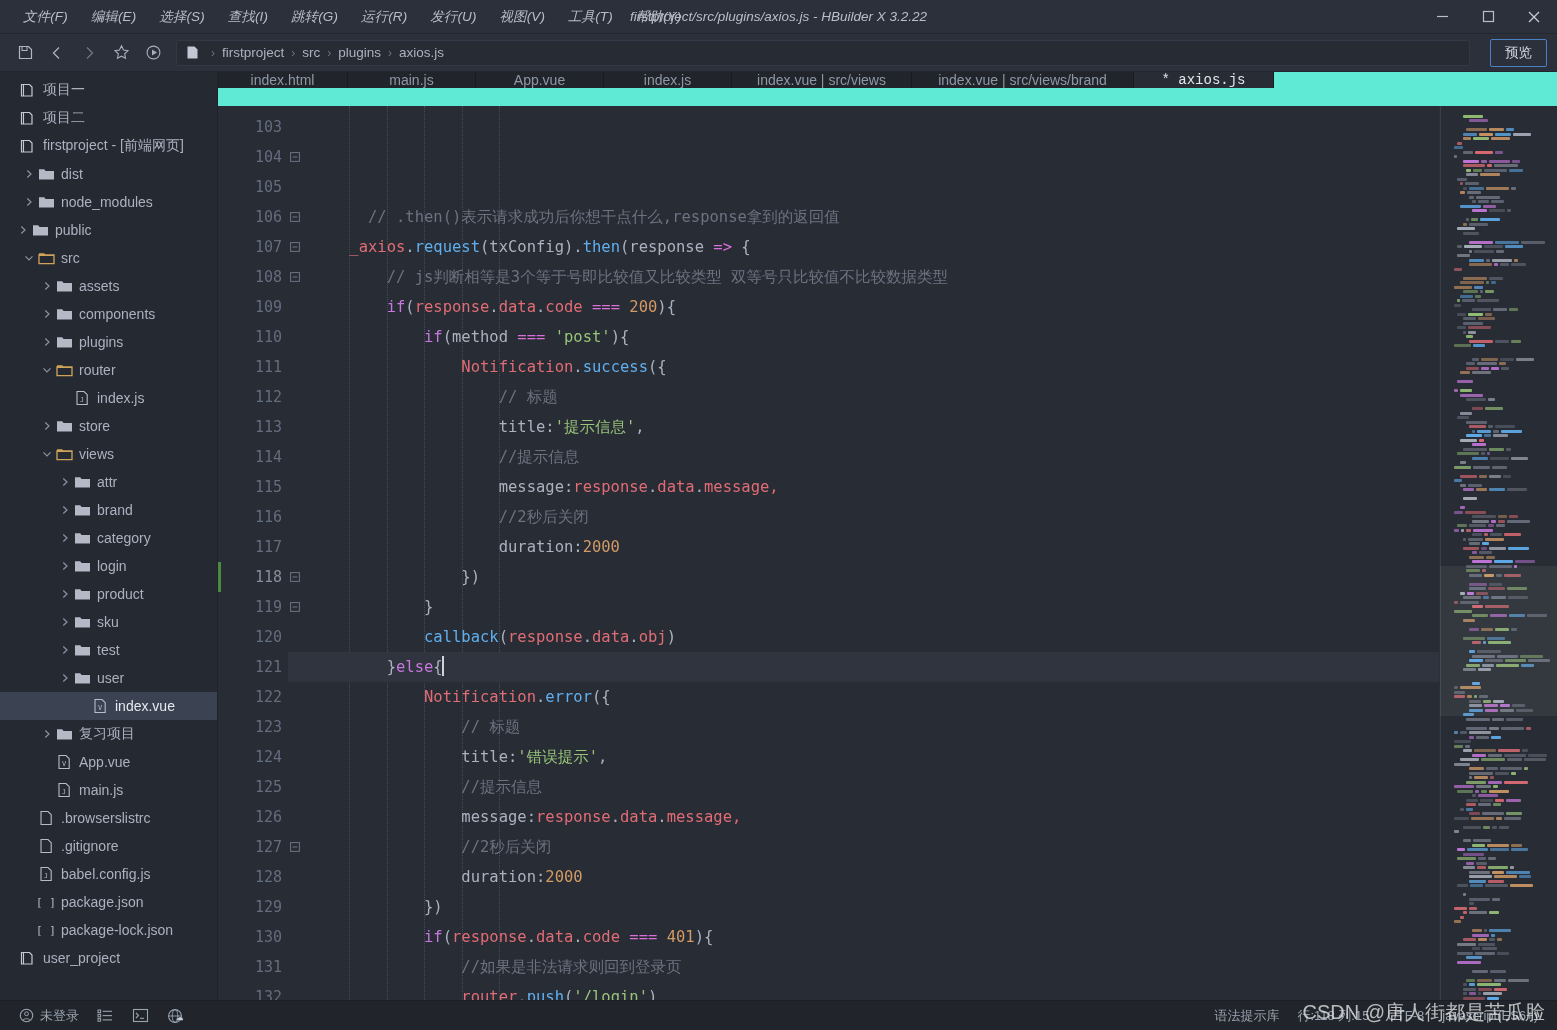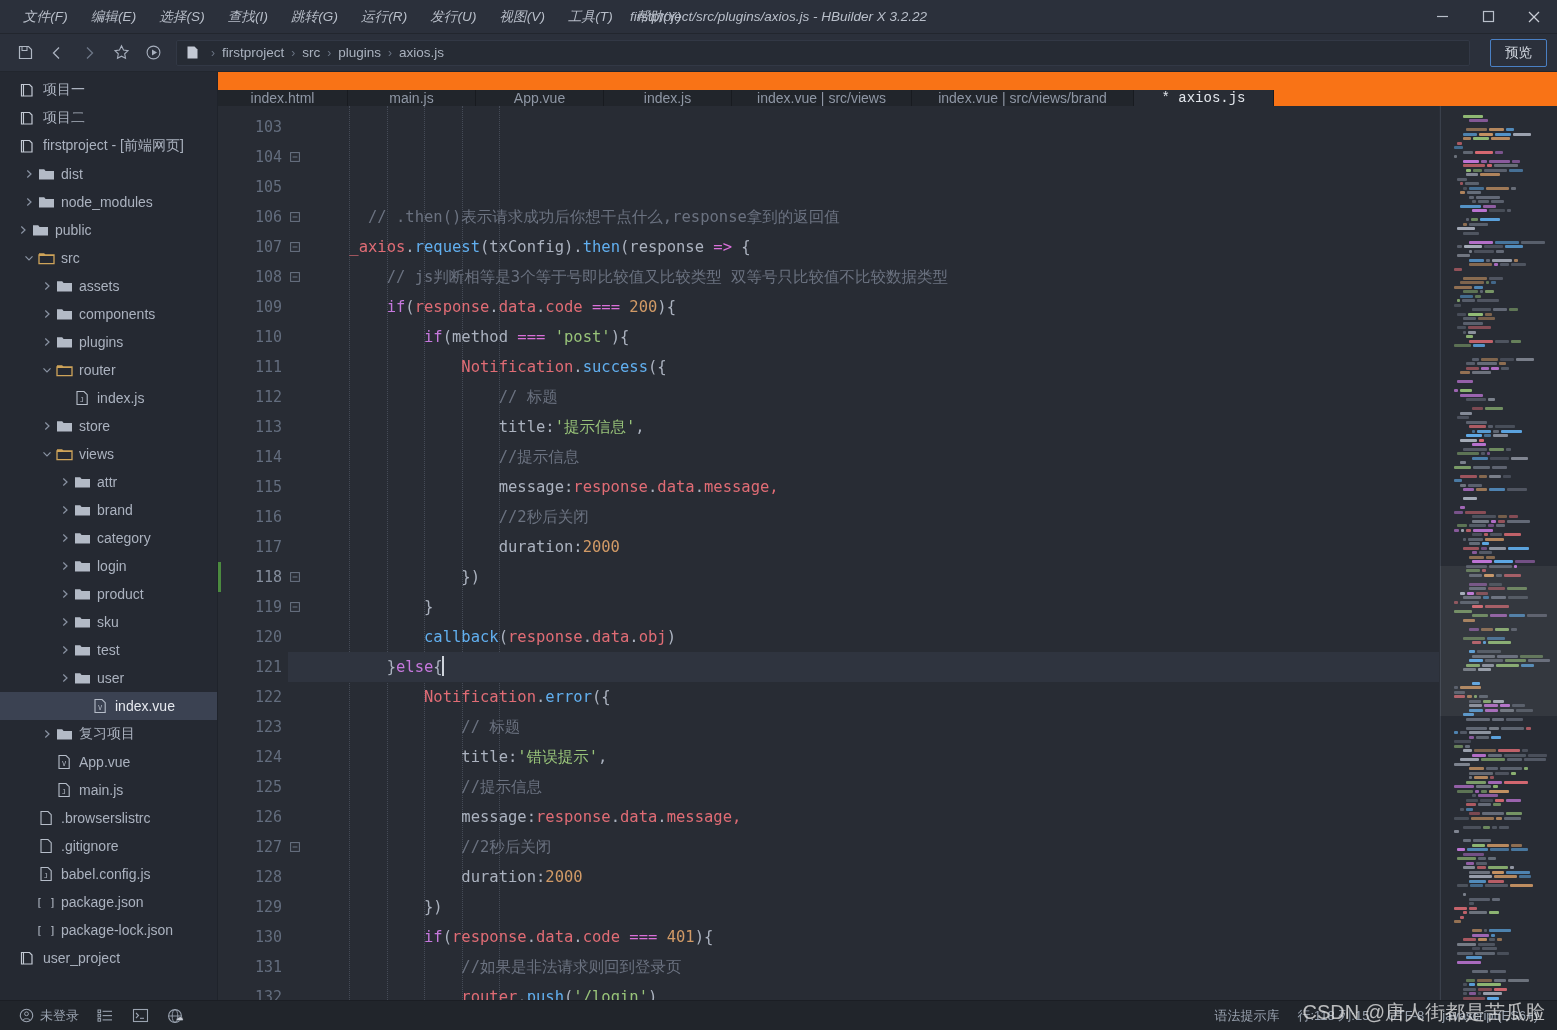--- a/index.html
+++ b/index.html
@@ -78,21 +78,21 @@
   .arrow{ width:14px; flex:0 0 14px; display:flex; align-items:center; justify-content:center; color:#8a93a3; }
   .arrow svg{ display:block; }
   .no-arrow{ width:14px; flex:0 0 14px; }
   .ic{ width:20px; flex:0 0 20px; display:flex; align-items:center; justify-content:center; margin-right:5px; }
   .lbl{ overflow:hidden; text-overflow:ellipsis; }
 
   
   .editor-col{ flex:1; display:flex; flex-direction:column; min-width:0; background:#282c34; }
 
   .tabs{
-    height:34px; flex:0 0 34px; background:#f97316; display:flex; align-items:flex-end;
+    height:34px; flex:0 0 34px; background:#5eead4; display:flex; align-items:flex-start;
     overflow:hidden;
   }
   .tab{
     display:flex; align-items:center; justify-content:center; padding:0 18px;
     font-size:14px; color:#8f97a5; background:#21252b;
     border-right:1px solid #181b20; white-space:nowrap; min-width:0;
   }
   .tab.active{ background:#282c34; color:#e2e6ec; }
   .tabs-rest{ flex:1; background:#21252b; border-bottom:0; }
 

